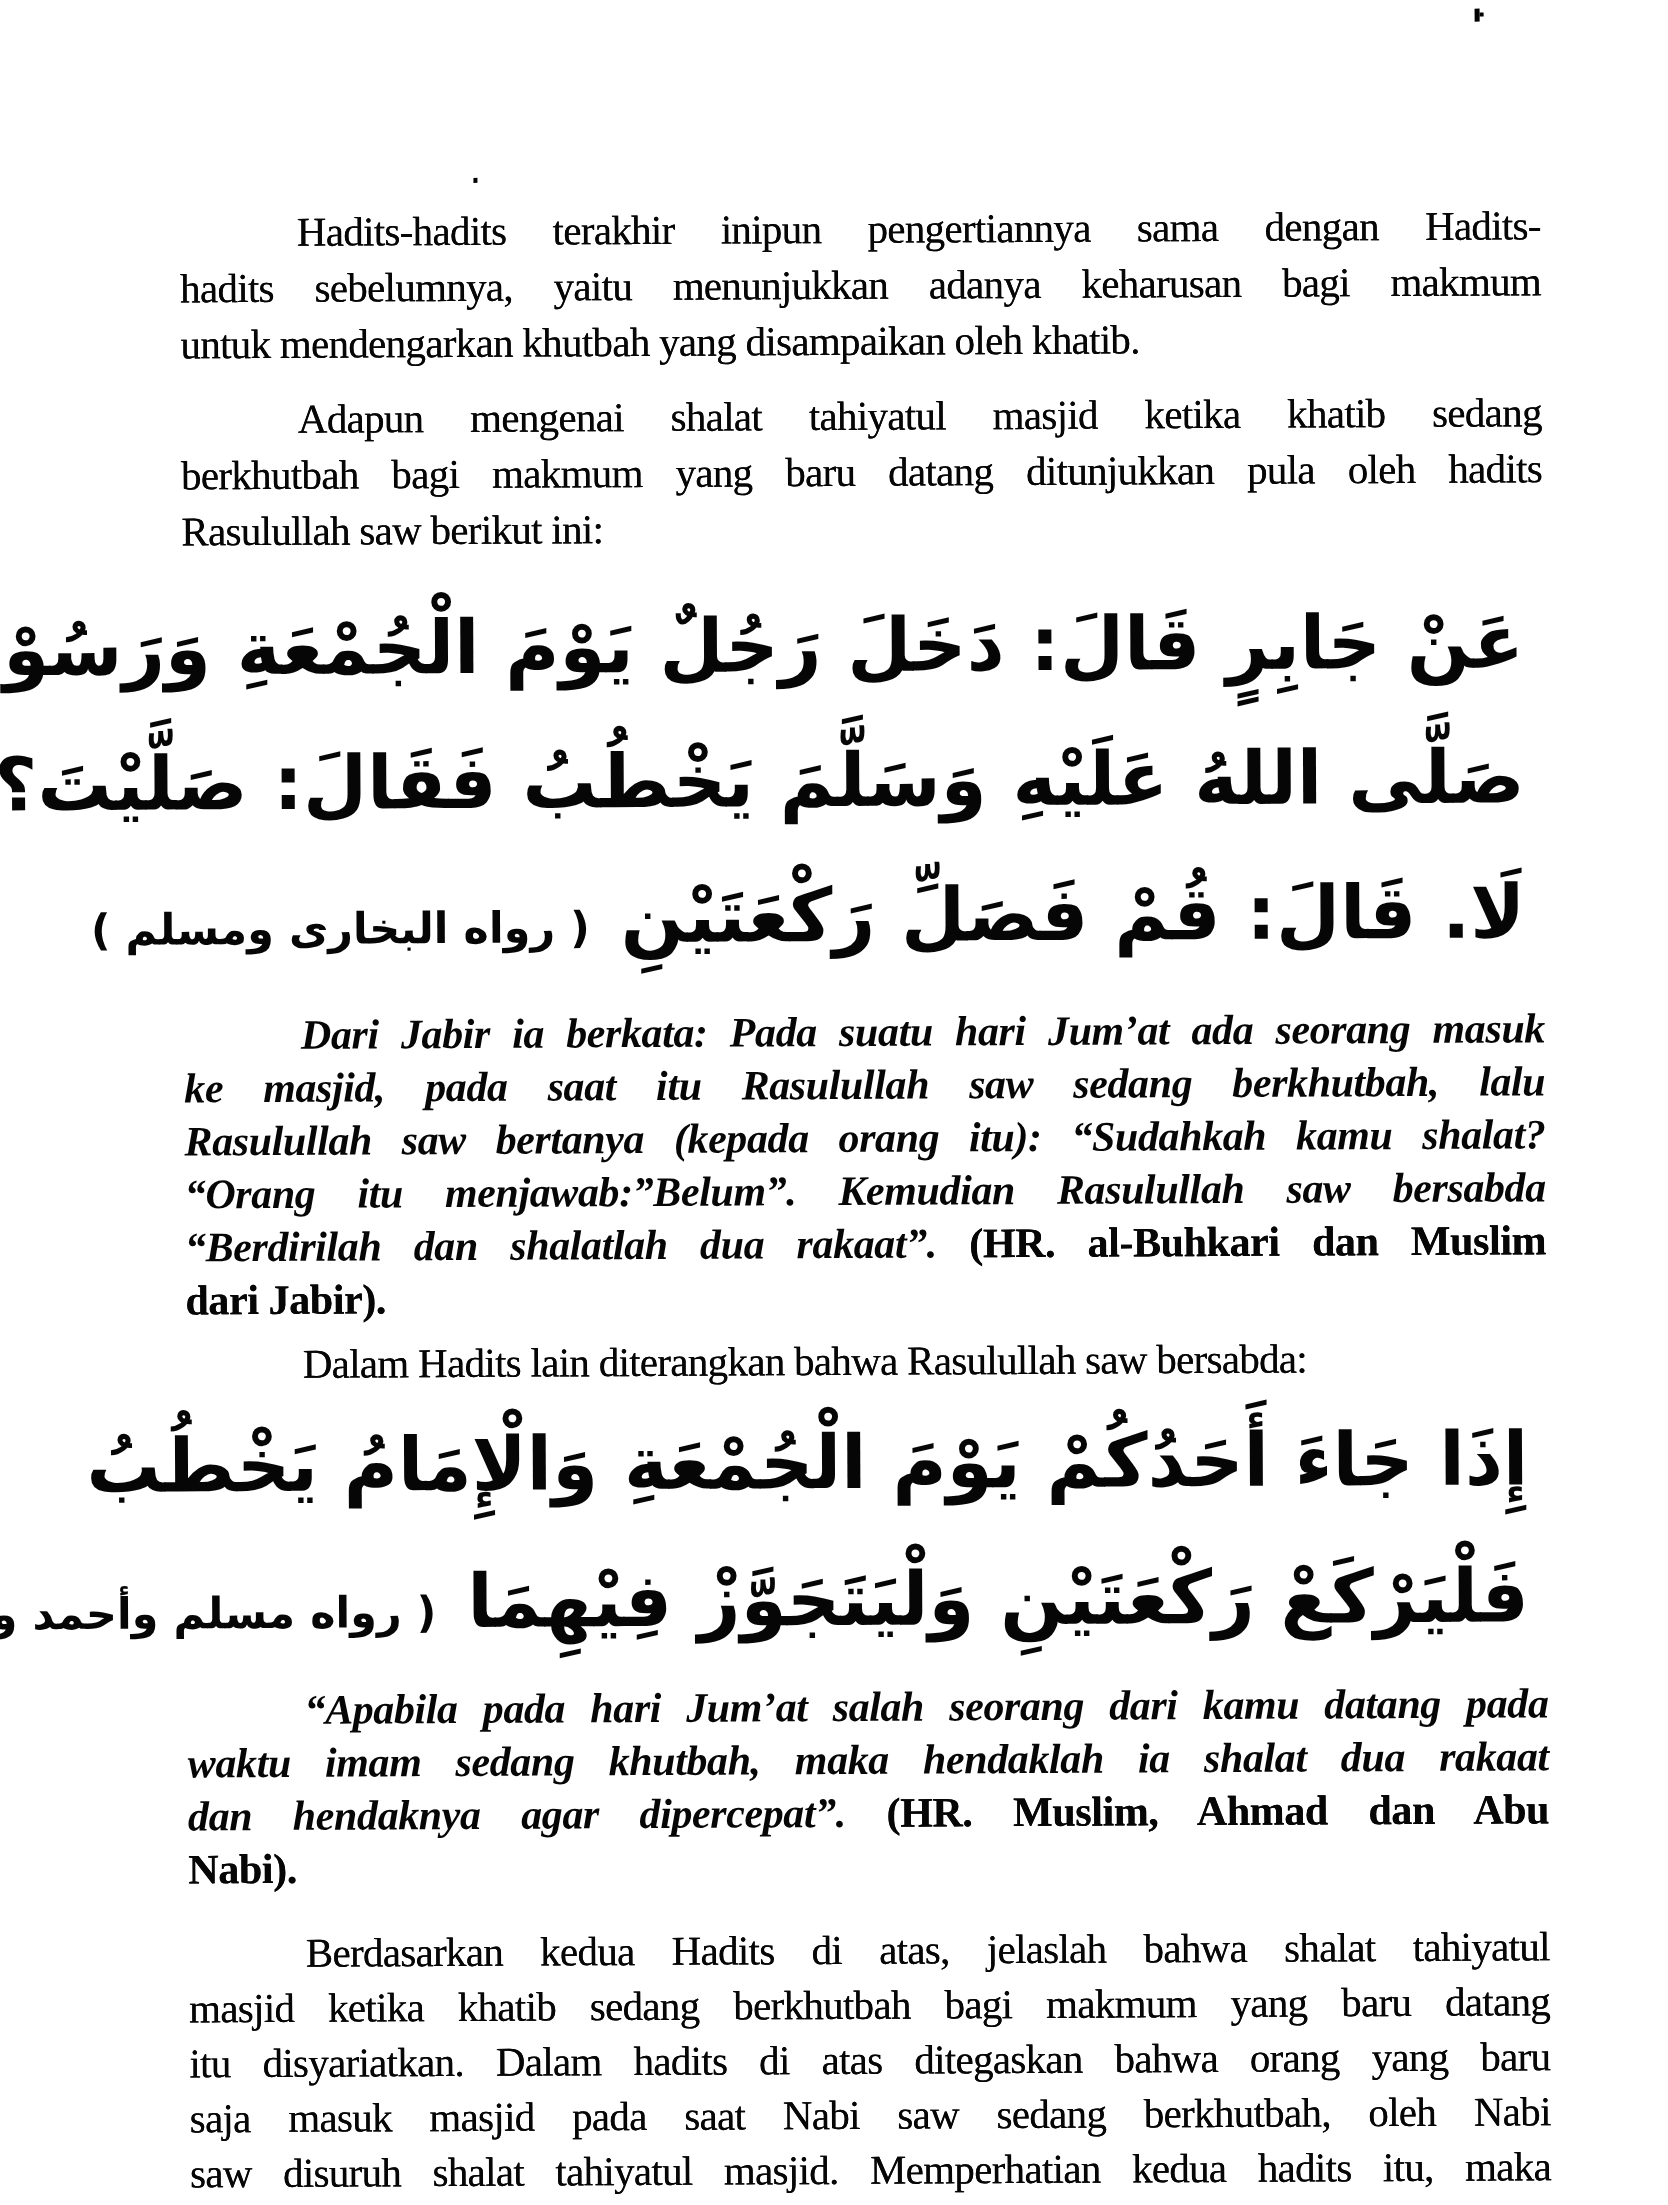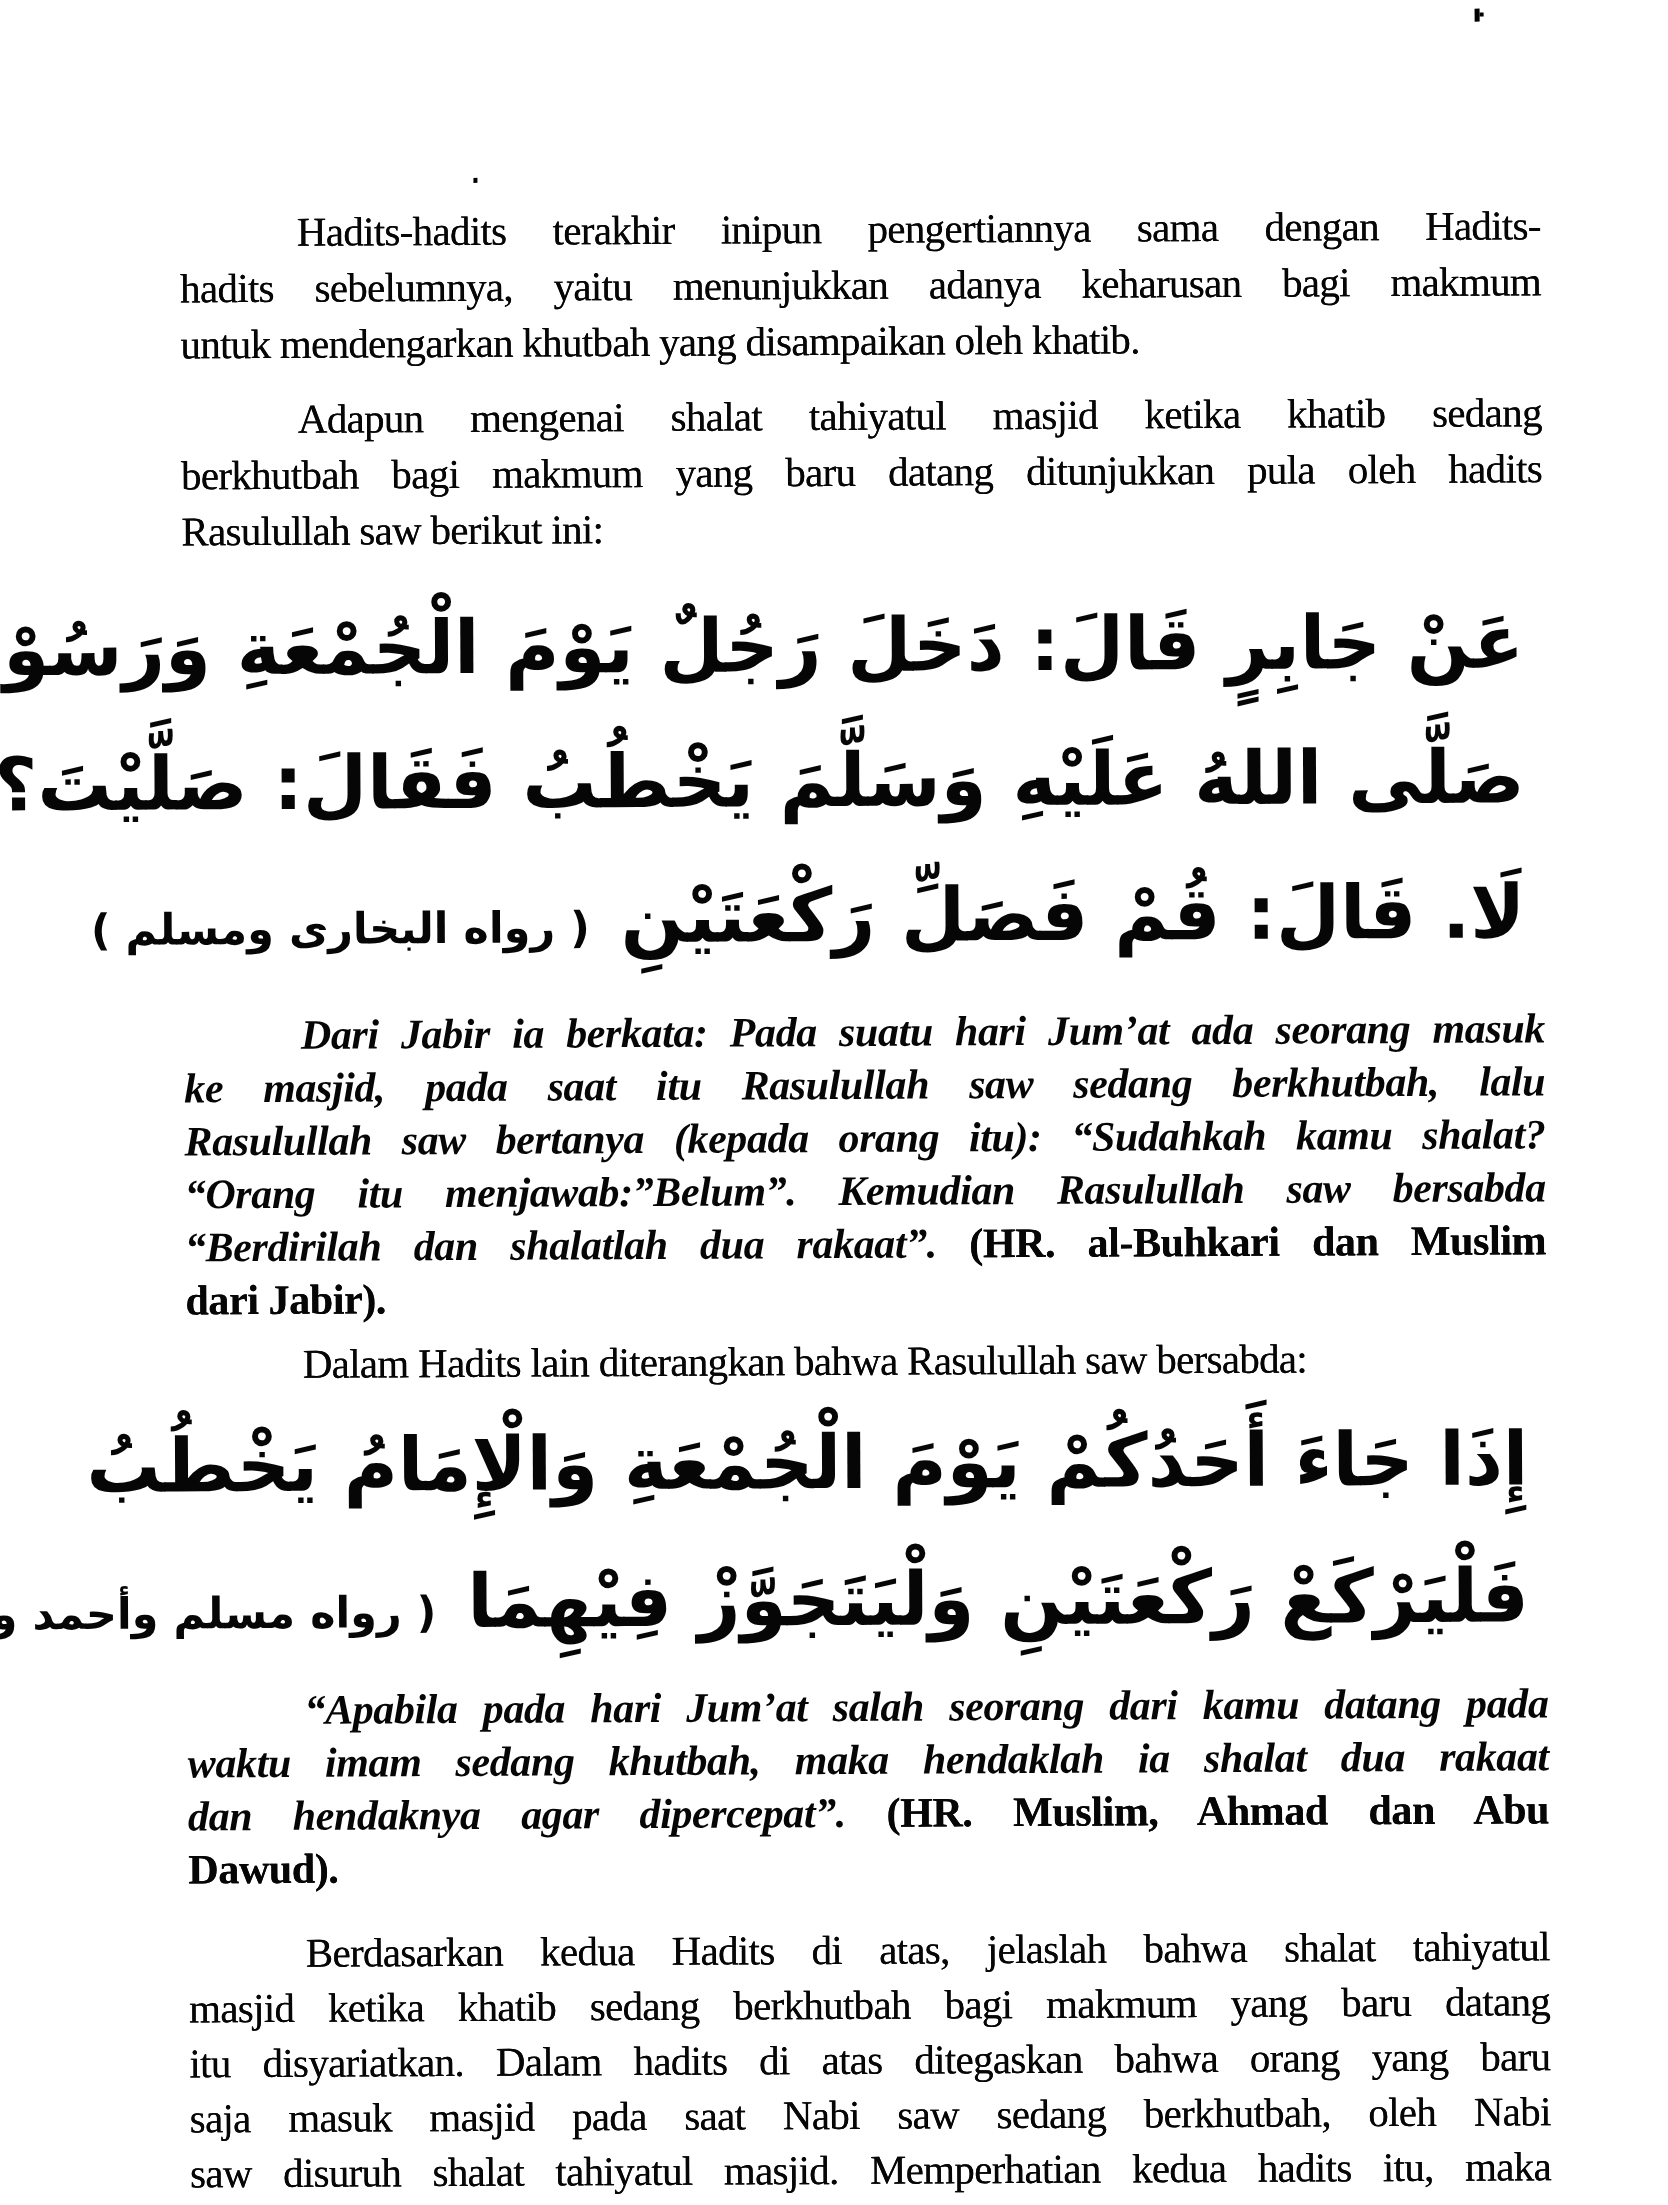--- a/index.html
+++ b/index.html
@@ -84,21 +84,21 @@
 
     <div class="arab arab2" style="top:1394px">
       <div class="aline">إِذَا جَاءَ أَحَدُكُمْ يَوْمَ الْجُمْعَةِ وَالْإِمَامُ يَخْطُبُ</div>
       <div class="aline"><span>فَلْيَرْكَعْ رَكْعَتَيْنِ وَلْيَتَجَوَّزْ فِيْهِمَا</span><span class="src">( رواه مسلم وأحمد وأبوداود )</span></div>
     </div>
 
     <div class="para ital" style="top:1681px">
       <div class="line indent"><span class="it">“Apabila pada hari Jum’at salah seorang dari kamu datang pada</span></div>
       <div class="line"><span class="it">waktu imam sedang khutbah, maka hendaklah ia shalat dua rakaat</span></div>
       <div class="line"><span class="it">dan hendaknya agar dipercepat”. </span><span class="rb">(HR. Muslim, Ahmad dan Abu</span></div>
-      <div class="line last"><span class="rb">Dawud).</span></div>
+      <div class="line last"><span class="rb">Nabi).</span></div>
     </div>
 
     <div class="para roman2" style="top:1923px">
       <div class="line indent">Berdasarkan kedua Hadits di atas, jelaslah bahwa shalat tahiyatul</div>
       <div class="line">masjid ketika khatib sedang berkhutbah bagi makmum yang baru datang</div>
       <div class="line">itu disyariatkan. Dalam hadits di atas ditegaskan bahwa orang yang baru</div>
       <div class="line">saja masuk masjid pada saat Nabi saw sedang berkhutbah, oleh Nabi</div>
       <div class="line">saw disuruh shalat tahiyatul masjid. Memperhatian kedua hadits itu, maka</div>
       <div class="line">dapatlah disimpulkan khatib boleh menegur seseorang makmum bila perlu.</div>
     </div>

